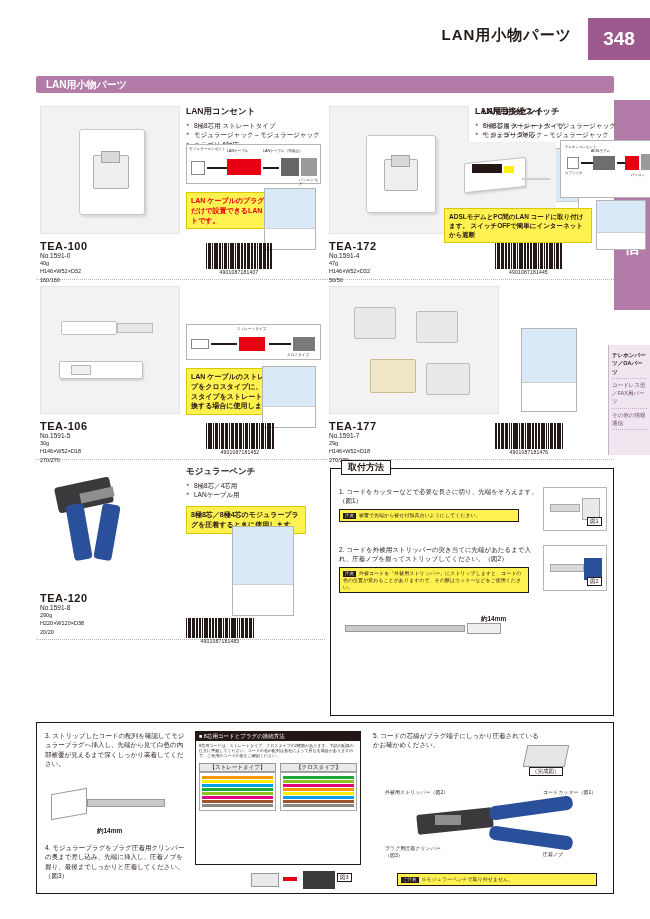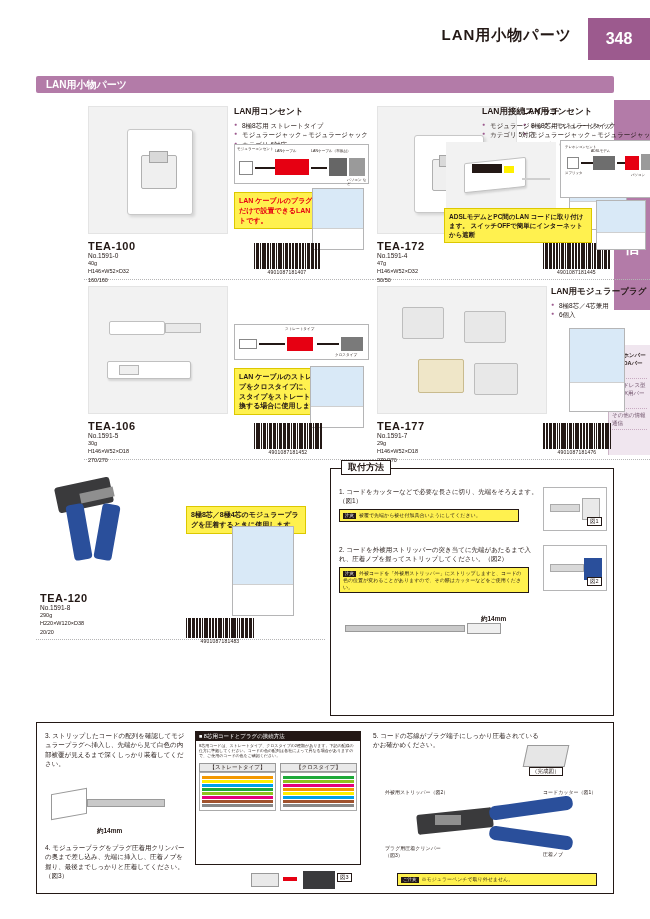--- a/index.html
+++ b/index.html
@@ -21,21 +21,21 @@
   .header-title {
     position:absolute; right:78px; top:8px;
     font-size:15px; font-weight:bold; letter-spacing:1px;
     color:#231815;
   }
   .page-number-box {
     position:absolute; right:0; top:0;
     width:62px; height:42px;
     background:#9c5a8e;
     color:#fff;
-    font-size:16px; font-weight:bold;
+    font-size:19px; font-weight:bold;
     display:flex; align-items:center; justify-content:center;
   }
 
   
   .side-tab {
     position:absolute; right:0; top:100px;
     width:36px; height:210px;
     background:#b37ba8;
     color:#fff;
     display:flex; flex-direction:column; align-items:center; justify-content:center;
@@ -61,21 +61,20 @@
     color:#fff; font-size:10px; font-weight:bold;
     display:flex; align-items:center; padding-left:10px;
     border-radius:2px;
   }
 
   
   .grid { position:absolute; left:36px; top:100px; width:578px; }
   .cell {
     position:absolute;
     border-bottom:1px dotted #b5b5b6;
-    margin-left:48px;
   }
   .cell .photo {
     position:absolute; left:0; top:0;
     background:#f2f2f2;
     border:1px solid #e4e4e4;
   }
   .prod-title {
     font-size:8.5px; font-weight:bold; color:#231815;
   }
   .spec-list { margin:3px 0 0 0; padding:0; list-style:none; }
@@ -421,27 +420,20 @@
     </div>
   </div>
 
   <div class="cell" style="left:289px; top:180px; width:289px; height:180px;">
     <div class="photo" style="left:4px; top:6px; width:170px; height:128px;">
       <div style="position:absolute;left:24px;top:20px;width:42px;height:32px;background:#e8e8e8;border:1px solid #bdbdbd;border-radius:2px;"></div>
       <div style="position:absolute;left:86px;top:24px;width:42px;height:32px;background:#e8e8e8;border:1px solid #bdbdbd;border-radius:2px;"></div>
       <div style="position:absolute;left:40px;top:72px;width:46px;height:34px;background:#efe6c8;border:1px solid #c9bb8e;border-radius:2px;"></div>
       <div style="position:absolute;left:96px;top:76px;width:44px;height:32px;background:#e8e8e8;border:1px solid #bdbdbd;border-radius:2px;"></div>
     </div>
-    <div style="position:absolute; left:178px; top:6px; width:108px;">
-      <div class="prod-title">LAN用モジュラープラグ</div>
-      <ul class="spec-list">
-        <li>8極8芯／4芯兼用</li>
-        <li>6個入</li>
-      </ul>
-    </div>
     <div class="pkg" style="position:absolute; left:196px; top:48px; width:56px; height:84px;">
       <div class="pkg-top"></div>
       <div class="pkg-bot"></div>
     </div>
     <div style="position:absolute; left:4px; top:140px;">
       <div class="model-code">TEA-177</div>
       <div class="sub-code">No.1591-7</div>
       <div class="dims">
         <span>29g</span>
         <span>H146×W52×D18</span>
@@ -484,20 +476,27 @@
       <div class="barcode-num">4901087181476</div>
     </div>
   </div>
 
   <div style="position:absolute; left:0; top:360px; width:289px; height:180px; border-bottom:1px dotted #b5b5b6;">
     <div class="photo" style="left:4px; top:6px; width:140px; height:120px;">
       <div style="position:absolute;left:20px;top:22px;width:56px;height:26px;background:#3a3a3c;transform:rotate(-12deg);border-radius:3px;"></div>
       <div style="position:absolute;left:34px;top:44px;width:18px;height:56px;background:#2a4f9b;transform:rotate(-10deg);border-radius:4px;"></div>
       <div style="position:absolute;left:62px;top:44px;width:18px;height:56px;background:#2a4f9b;transform:rotate(10deg);border-radius:4px;"></div>
       <div style="position:absolute;left:44px;top:30px;width:34px;height:10px;background:#8f8f8f;transform:rotate(-12deg);"></div>
+    </div>
+    <div style="position:absolute; left:150px; top:6px; width:135px;">
+      <div class="prod-title">モジュラーペンチ</div>
+      <ul class="spec-list">
+        <li>8極8芯／4芯用</li>
+        <li>LANケーブル用</li>
+      </ul>
     </div>
     <div class="callout" style="position:absolute; left:150px; top:42px; width:120px;">8極8芯／8極4芯のモジュラープラグを圧着するときに使用します。</div>
     <div class="pkg" style="position:absolute; left:196px; top:66px; width:62px; height:90px;">
       <div class="pkg-top"></div>
       <div class="pkg-bot"></div>
     </div>
     <div style="position:absolute; left:4px; top:132px;">
       <div class="model-code">TEA-120</div>
       <div class="sub-code">No.1591-8</div>
       <div class="dims">

